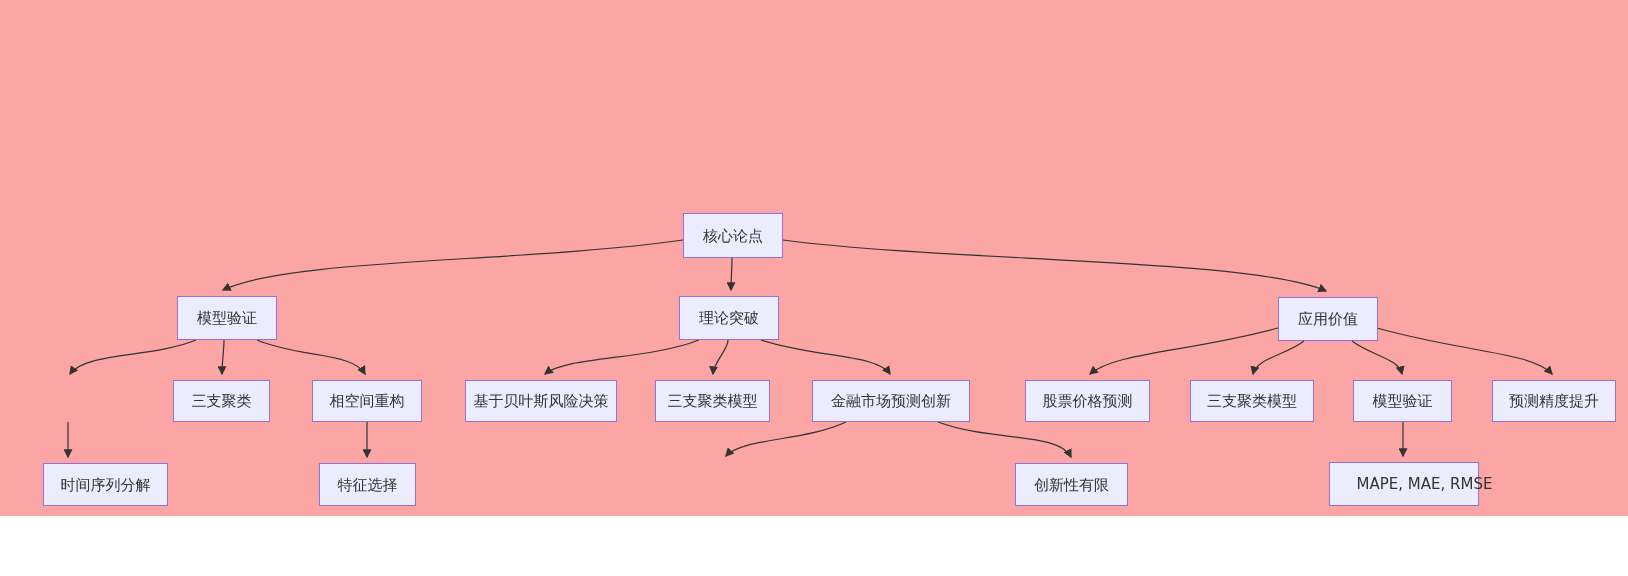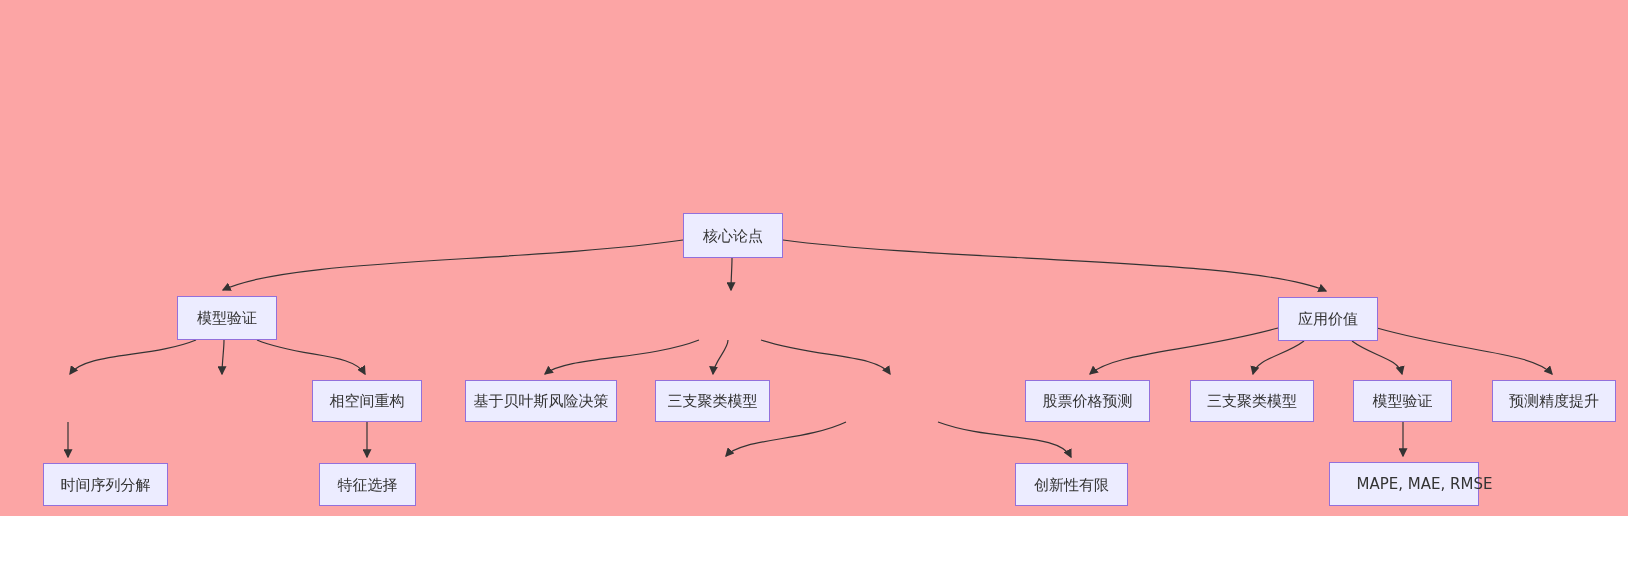--- a/index.html
+++ b/index.html
@@ -78,39 +78,48 @@
   </svg>
 
   <div class="node" style="left:683px; top:213px; width:100px; height:45px;">
     <span>核心论点</span>
   </div>
 
   <div class="node" style="left:177px; top:296px; width:100px; height:44px;">
     <span>模型验证</span>
   </div>
 
+  <div class="node" style="left:679px; top:296px; width:100px; height:44px;">
+    <span>理论突破</span>
+  </div>
 
   <div class="node" style="left:1278px; top:297px; width:100px; height:44px;">
     <span>应用价值</span>
   </div>
 
 
+  <div class="node" style="left:173px; top:380px; width:97px; height:42px;">
+    <span>三支聚类</span>
+  </div>
 
   <div class="node" style="left:312px; top:380px; width:110px; height:42px;">
     <span>相空间重构</span>
   </div>
 
   <div class="node" style="left:465px; top:380px; width:152px; height:42px;">
     <span>基于贝叶斯风险决策</span>
   </div>
 
   <div class="node" style="left:655px; top:380px; width:115px; height:42px;">
     <span>三支聚类模型</span>
   </div>
 
+  <div class="node" style="left:812px; top:380px; width:158px; height:42px;">
+    <span>金融市场预测创新</span>
+  </div>
 
   <div class="node" style="left:1025px; top:380px; width:125px; height:42px;">
     <span>股票价格预测</span>
   </div>
 
   <div class="node" style="left:1190px; top:380px; width:124px; height:42px;">
     <span>三支聚类模型</span>
   </div>
 
   <div class="node" style="left:1353px; top:380px; width:99px; height:42px;">

